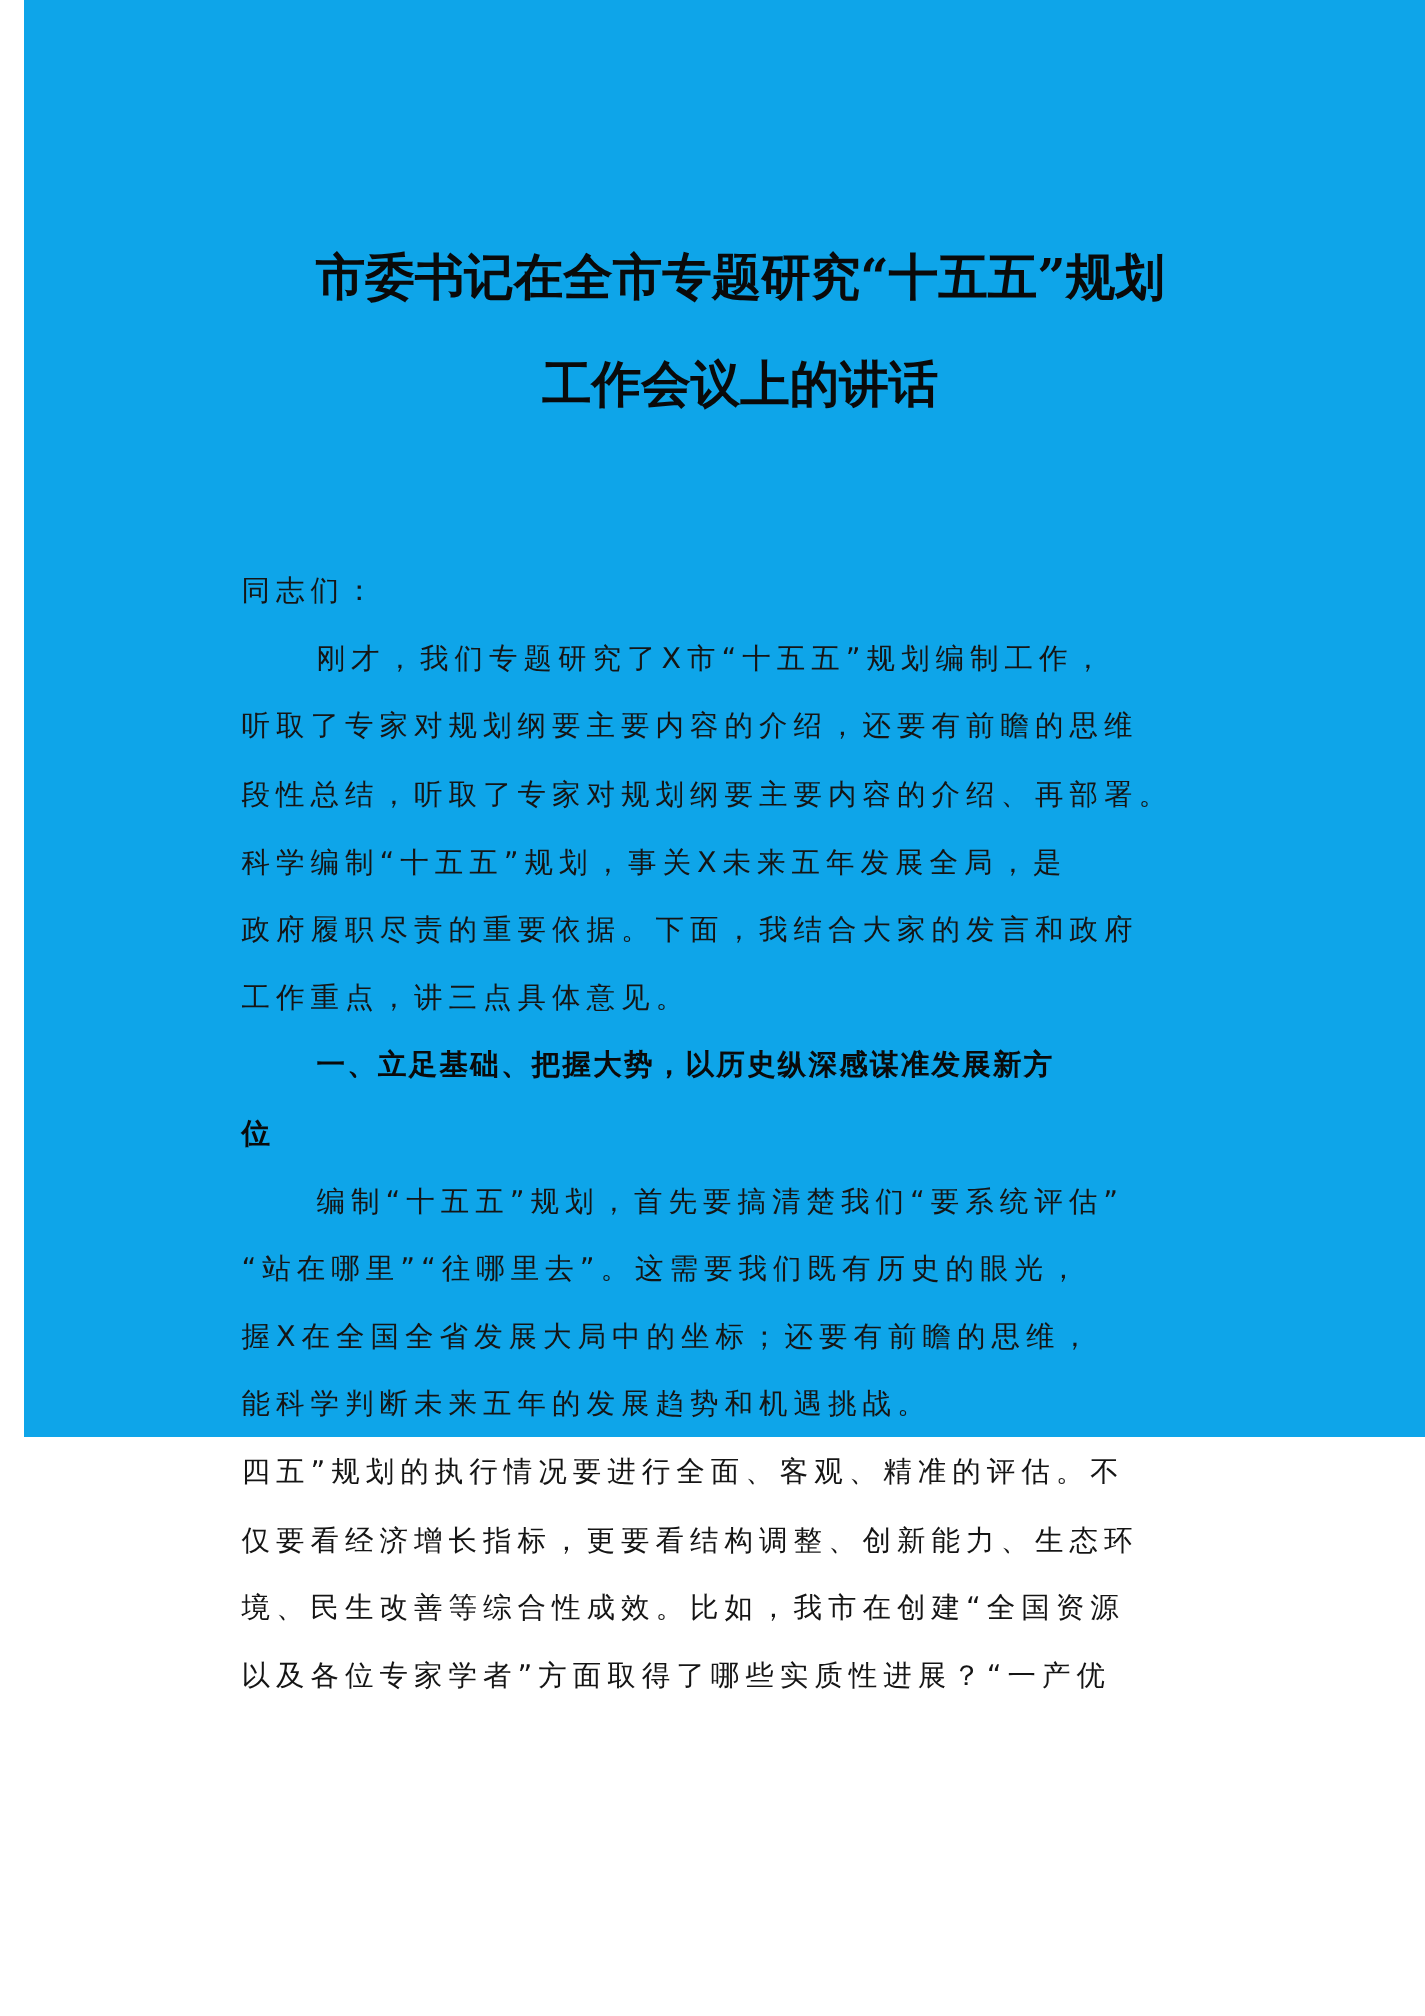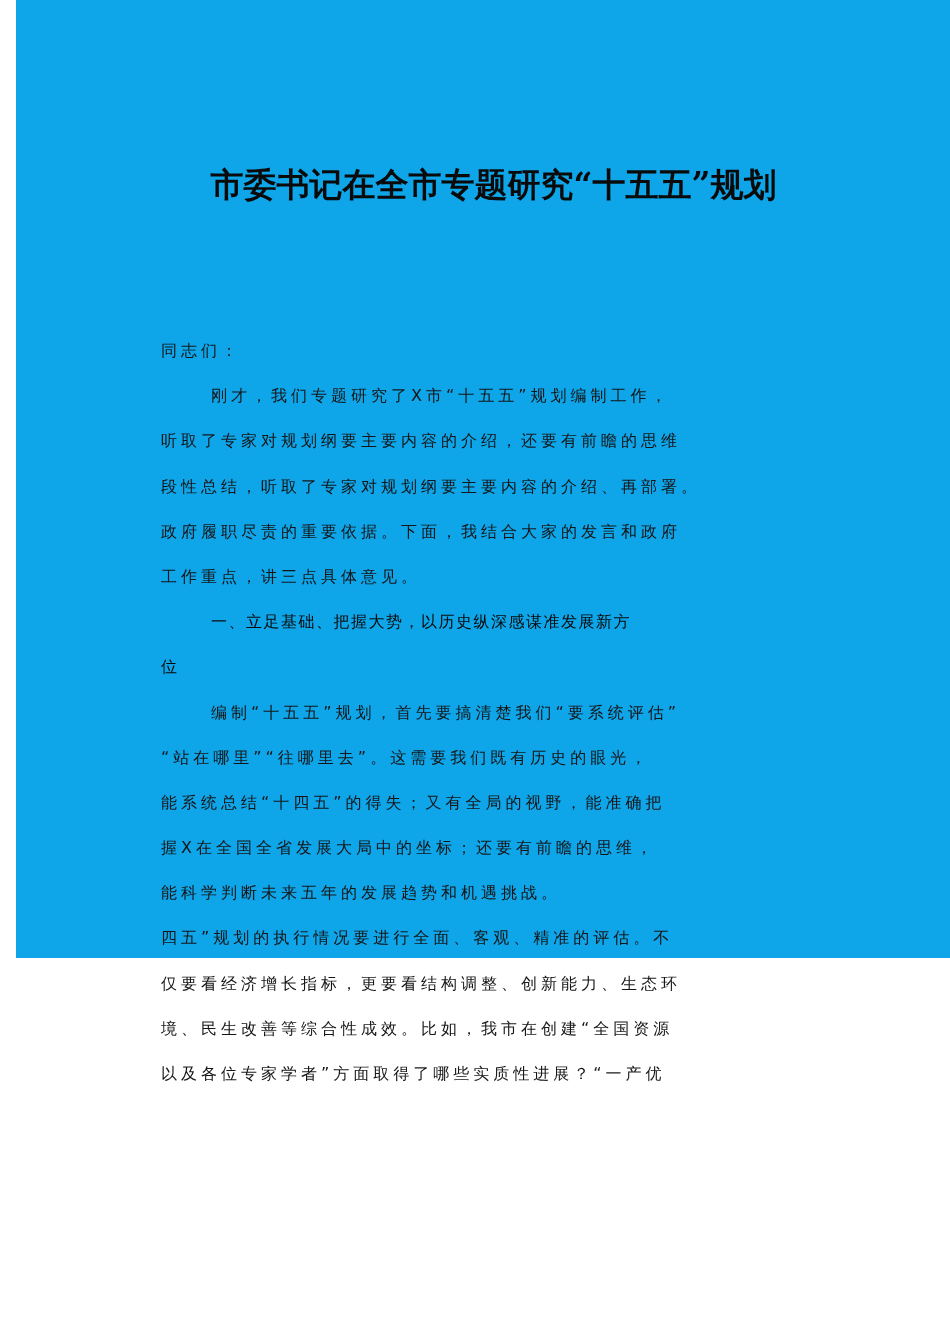--- a/index.html
+++ b/index.html
@@ -35,65 +35,67 @@
       white-space: nowrap;
     }
     .title.l1 { top: 165px; }
     .title.l2 { top: 236px; }
 
     .body-text {
       position: absolute;
       left: 145px;
       width: 670px;
       font-family: "DejaVu Sans", "Liberation Sans", sans-serif;
-      font-size: 16px;
+      font-size: 19px;
       line-height: 45.2px;
       letter-spacing: 4px;
       color: #151515;
       text-align: justify;
+      margin-top: 44px;
     }
     .line {
       display: block;
       height: 45.2px;
       white-space: nowrap;
       overflow: visible;
     }
     .indent { padding-left: 50px; }
     .heading-bold {
       font-family: "DejaVu Sans", "Liberation Sans", sans-serif;
-      font-weight: normal;
+      font-weight: bold;
       letter-spacing: 1.5px;
       color: #0a0a0a;
     }
     .sub-bold {
       font-weight: bold;
     }
   </style>
 </head>
 <body>
 
 <div class="page">
 
   <div class="title l1">市委书记在全市专题研究“十五五”规划</div>
+  <div class="title l2">工作会议上的讲话</div>
 
   <div class="body-text" style="top: 328px;">
     <span class="line">同志们：</span>
 
     <span class="line indent">刚才，我们专题研究了X市“十五五”规划编制工作，</span>
     <span class="line">听取了专家对规划纲要主要内容的介绍，还要有前瞻的思维</span>
     <span class="line">段性总结，听取了专家对规划纲要主要内容的介绍、再部署。</span>
+    <span class="line">科学编制“十五五”规划，事关X未来五年发展全局，是</span>
     <span class="line">政府履职尽责的重要依据。下面，我结合大家的发言和政府</span>
     <span class="line">工作重点，讲三点具体意见。</span>
 
     <span class="line indent heading-bold">一、立足基础、把握大势，以历史纵深感谋准发展新方</span>
     <span class="line heading-bold">位</span>
 
     <span class="line indent">编制“十五五”规划，首先要搞清楚我们“要系统评估”</span>
     <span class="line">“站在哪里”“往哪里去”。这需要我们既有历史的眼光，</span>
-    <span class="line">能系统总结“十四五”的得失；又有全局的视野，能准确把</span>
     <span class="line">握X在全国全省发展大局中的坐标；还要有前瞻的思维，</span>
     <span class="line">能科学判断未来五年的发展趋势和机遇挑战。</span>
 
     <span class="line">四五”规划的执行情况要进行全面、客观、精准的评估。不</span>
     <span class="line">仅要看经济增长指标，更要看结构调整、创新能力、生态环</span>
     <span class="line">境、民生改善等综合性成效。比如，我市在创建“全国资源</span>
     <span class="line">以及各位专家学者”方面取得了哪些实质性进展？“一产优</span>
   </div>
 
 </div>

